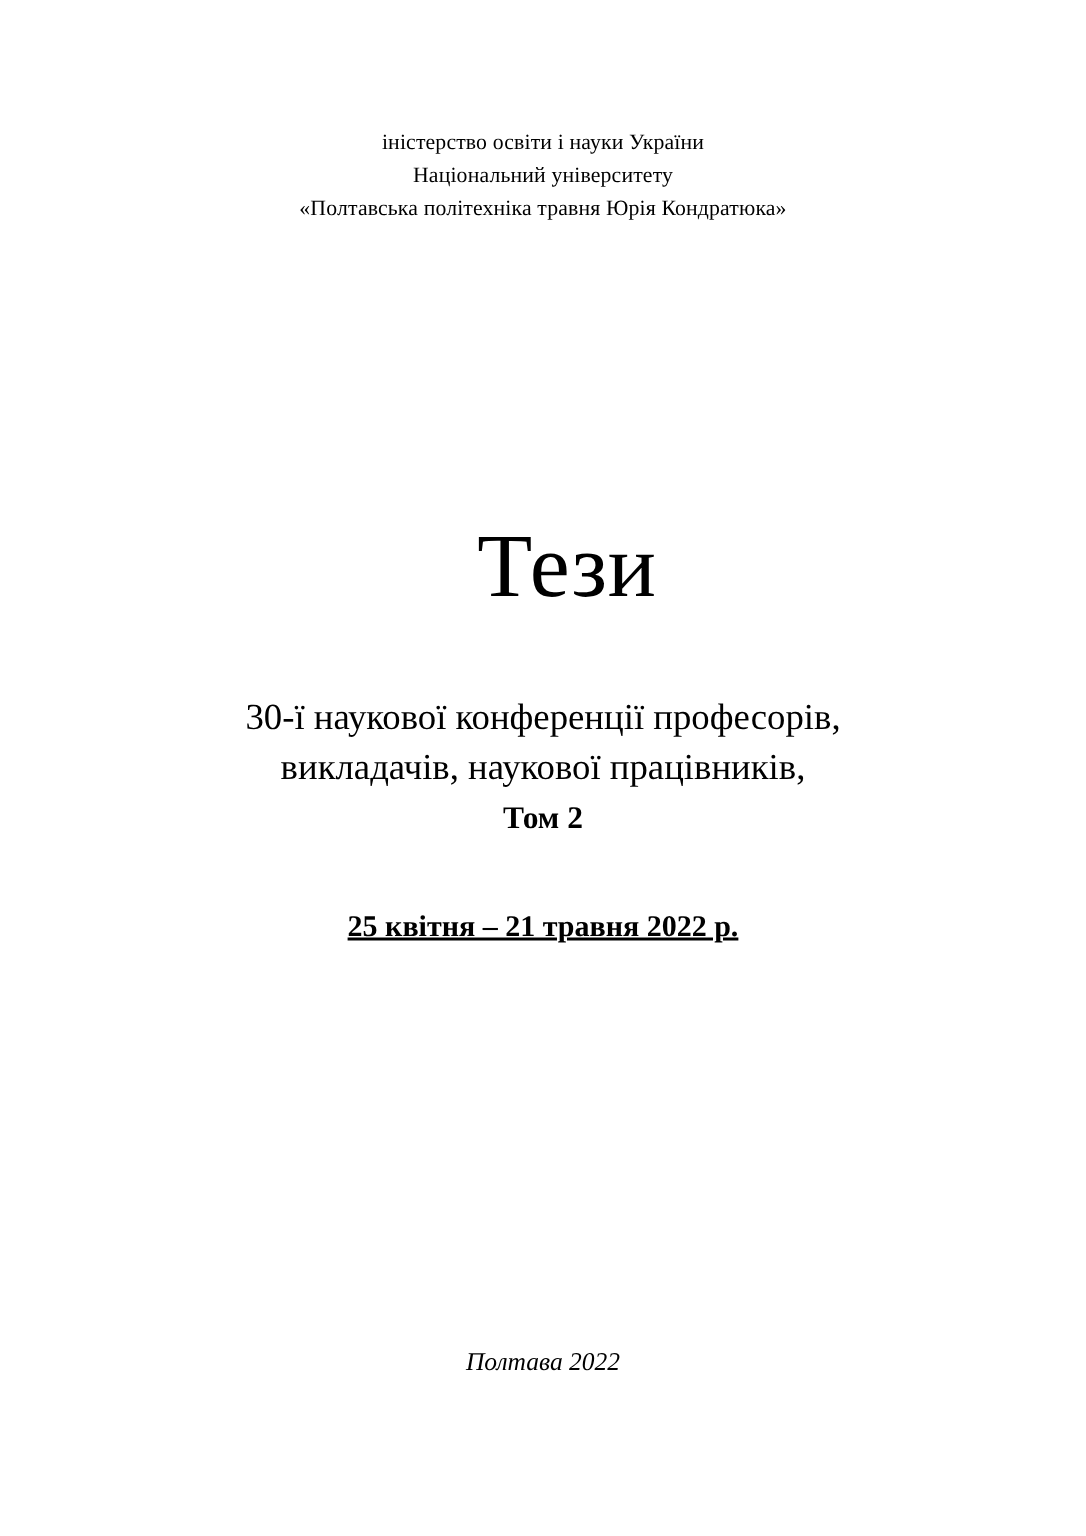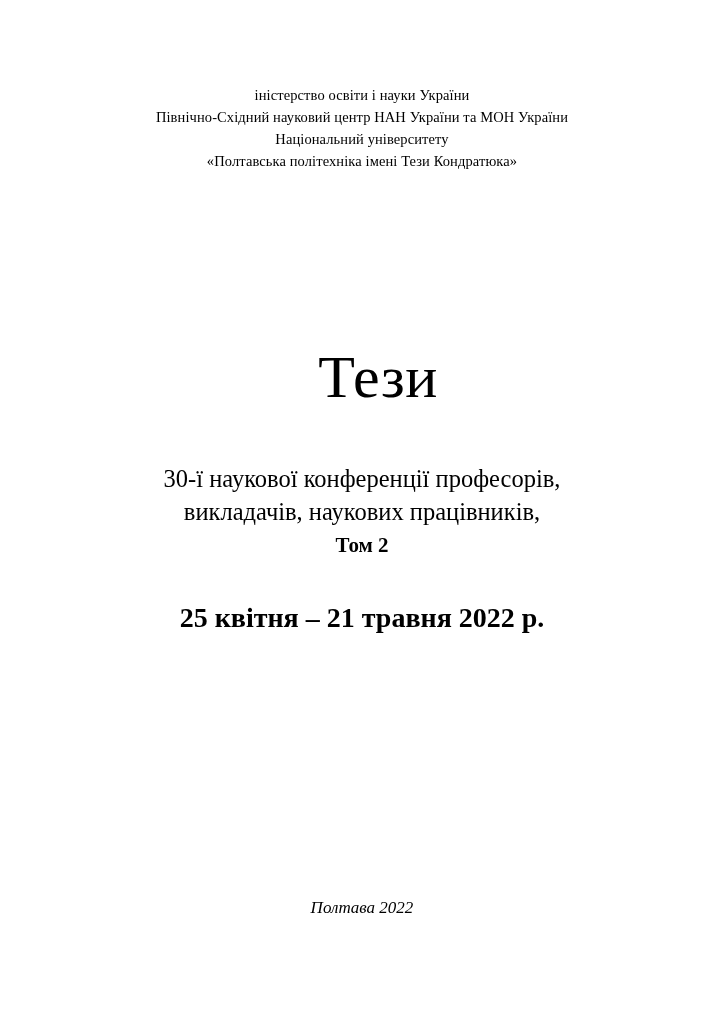--- a/index.html
+++ b/index.html
@@ -65,23 +65,24 @@
     margin-top: 2px;
   }
 
   
   .date-block {
     position: absolute;
     top: 604px;
     left: 0;
     width: 100%;
     text-align: center;
-    font-size: 28px;
+    font-size: 20px;
     font-weight: bold;
     line-height: 28px;
+    text-decoration: underline;
   }
 
   
   .footer-block {
     position: absolute;
     top: 896px;
     left: 0;
     width: 100%;
     text-align: center;
     font-size: 17px;
@@ -89,30 +90,29 @@
     font-style: italic;
   }
 </style>
 </head>
 <body>
 
 <div class="page">
 
   <div class="header-block">
     <div class="header-line">іністерство освіти і науки України</div>
-    <div class="header-line">Північно-Східний науковий центр НАН України та МОН України</div>
     <div class="header-line">Національний університету</div>
-    <div class="header-line">«Полтавська політехніка імені Тези Кондратюка»</div>
+    <div class="header-line">«Полтавська політехніка травня Юрія Кондратюка»</div>
   </div>
 
   <div class="main-title">Тези</div>
 
   <div class="subtitle-block">
     <div class="subtitle-line">30-ї наукової конференції професорів,</div>
-    <div class="subtitle-line">викладачів, наукових працівників,</div>
+    <div class="subtitle-line">викладачів, наукової працівників,</div>
     <div class="volume-line">Том 2</div>
   </div>
 
   <div class="date-block">25 квітня – 21 травня 2022 р.</div>
 
   <div class="footer-block">Полтава 2022</div>
 
 </div>
 
 </body></html>

